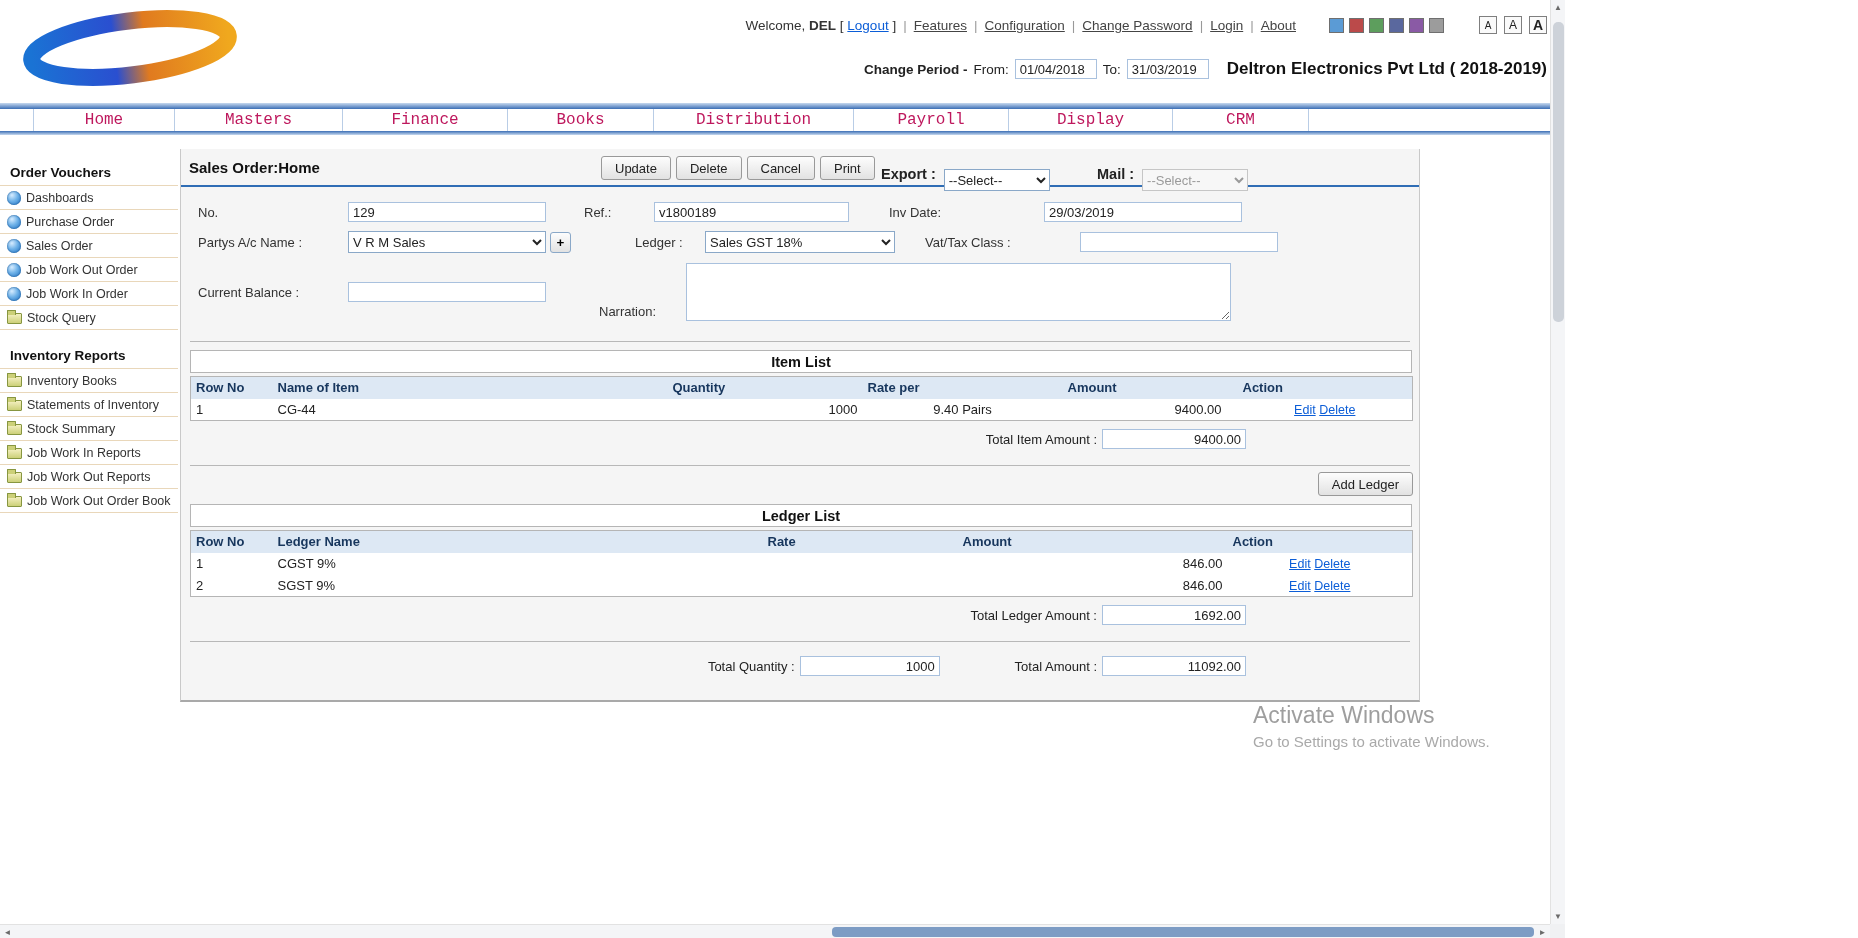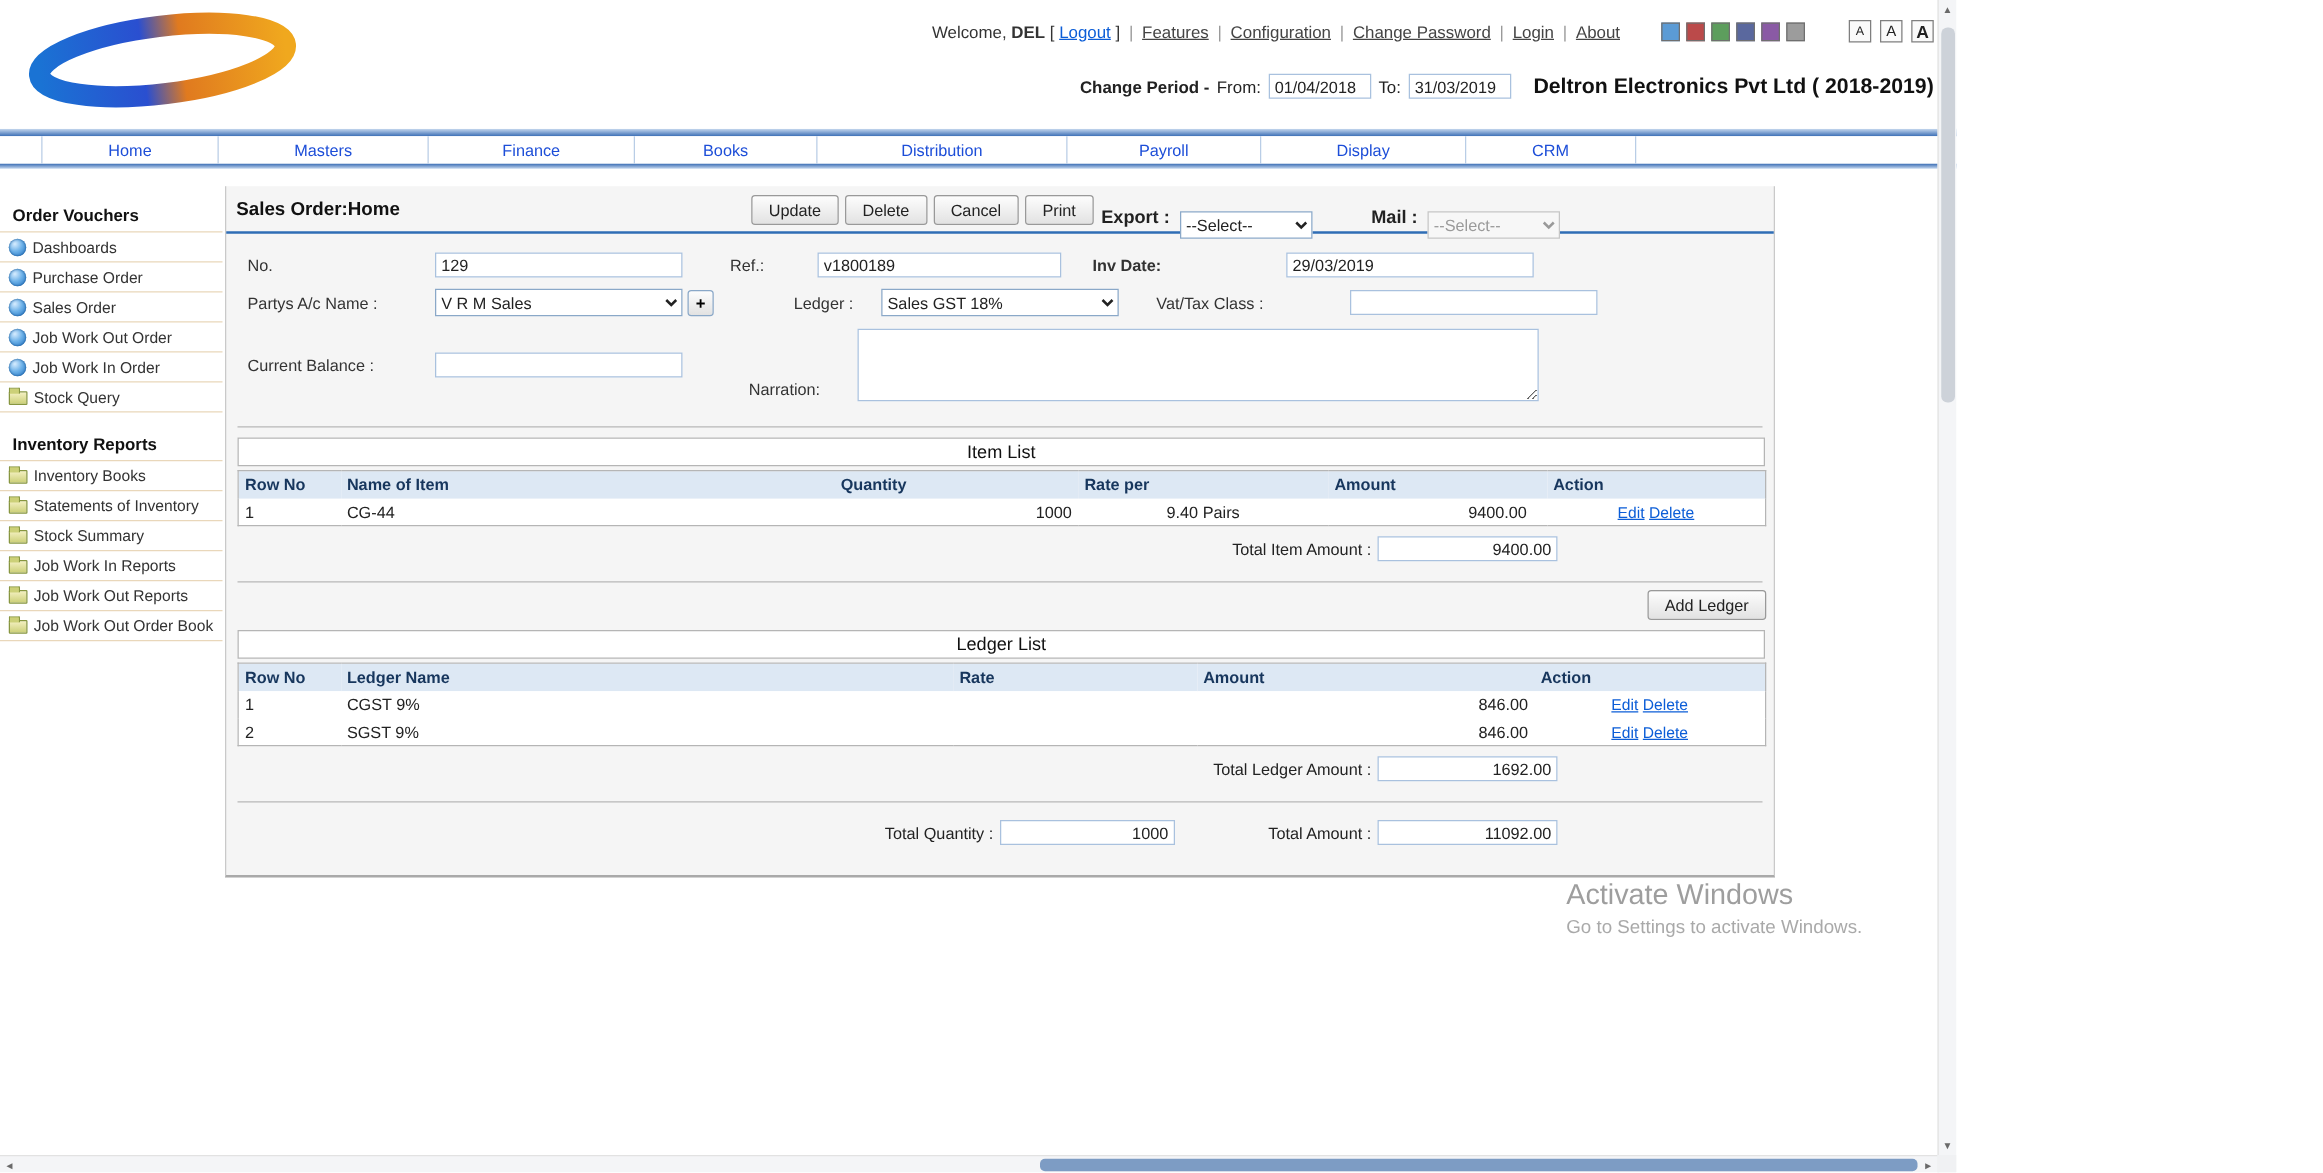--- a/index.html
+++ b/index.html
@@ -27,21 +27,21 @@
   .tb { border:1px solid #a9c1de; height:20px; font-size:13px; padding:1px 4px; color:#222; background:#fff; font-family:inherit; }
   .w80 { width:82px; } .w198 { width:198px; } .w195 { width:195px; } .w144 { width:144px; text-align:right; } .w140 { width:140px; text-align:right; }
   .sel { border:1px solid #8aa8c8; height:22px; font-size:13px; font-family:inherit; background:#fff; color:#222; }
   .sel:disabled { color:#9a9a9a; border-color:#c6c6c6; background:#f7f7f7; opacity:1; }
   .btn { font-family:inherit; font-size:13px; color:#222; background:linear-gradient(#fdfdfd,#e2e2e2); border:1px solid #999; border-radius:3px; padding:3px 13px; height:24px; cursor:pointer; }
   .plus-btn { width:21px; height:21px; padding:0; font-weight:bold; margin-left:4px; border-radius:3px; border:1px solid #8aa8c8; background:linear-gradient(#fdfdfd,#e2e2e2); cursor:pointer; }
 
   
   .nav-top { height:6px; background:linear-gradient(#c7d9ef,#3b6eb5); }
   .tabs { display:flex; height:22px; background:#fff; padding-left:33px; }
-  .tab { border-right:1px solid #b9cde6; display:flex; align-items:center; justify-content:center; font-size:13px; color:#1d4ed8; cursor:pointer; }
+  .tab { border-right:1px solid #b9cde6; display:flex; align-items:center; justify-content:center; font-size:16px; color:#be185d; cursor:pointer;font-family:Liberation Mono, monospace; }
   .tab:first-child { border-left:1px solid #b9cde6; }
   .tabs .tab:nth-child(1){width:142px}.tabs .tab:nth-child(2){width:168px}.tabs .tab:nth-child(3){width:165px}.tabs .tab:nth-child(4){width:146px}.tabs .tab:nth-child(5){width:200px}.tabs .tab:nth-child(6){width:155px}.tabs .tab:nth-child(7){width:164px}.tabs .tab:nth-child(8){width:136px}
   .nav-bottom { height:4px; background:linear-gradient(#3b6eb5,#c7d9ef); }
 
   
   .body-row { display:flex; align-items:flex-start; }
   .sidebar { width:178px; padding-top:30px; }
   .sb-title { font-weight:bold; font-size:13.5px; padding:0 0 5px 10px; color:#111; }
   .sb-title.second { margin-top:18px; }
   .sb-list { border-top:1px solid #e9d7ba; }
@@ -63,28 +63,28 @@
   .mh-export { position:absolute; left:700px; top:7px; display:flex; align-items:center; gap:8px; }
   .mh-mail { position:absolute; left:916px; top:7px; display:flex; align-items:center; gap:8px; }
   .mh-label { font-weight:bold; font-size:14.5px; }
   .sel.w106 { width:106px;margin-top:13px; }
 
   .form-area { padding-top:12px; }
   .form-row { display:flex; align-items:center; height:26px; margin-bottom:4px; padding-left:17px; font-size:13px; }
   .form-row.tall { height:66px; }
   .fl { color:#333; }
   .w-l1 { width:150px; } .w-l2 { width:70px; } .w-l3 { width:155px; } .w-nl { width:87px; }
-  .g70 { margin-left:38px; } .g45 { margin-left:64px; } .g30 { margin-left:30px; } .g25 { margin-left:25px;font-weight:bold; } .g53 { margin-left:53px;margin-top:38px; }
+  .g70 { margin-left:38px; } .g45 { margin-left:64px; } .g30 { margin-left:30px; } .g25 { margin-left:40px; } .g53 { margin-left:53px;margin-top:38px; }
   .party-field { display:flex; align-items:center; width:223px; }
   .narr { width:545px; height:58px; border:1px solid #a9c1de; font-family:inherit; font-size:13px; padding:2px 4px; resize:both; background:#fff; }
 
   .hdiv { margin:16px 9px 0 9px; border-top:1px solid #b8b8b8; }
   .add-row { display:flex; justify-content:flex-end; margin-top:6px; padding-right:6px; }
   .list-title { margin:8px 0 0 9px; width:1222px; height:23px; background:#fff; border:1px solid #b5b5b5;
-    text-align:center; font-weight:normal; font-size:14.5px; line-height:23px; color:#111; }
+    text-align:center; font-weight:bold; font-size:14.5px; line-height:23px; color:#111; }
   .list-table { border-collapse:collapse; width:1222px; margin:3px 0 0 9px; border:1px solid #b5b5b5; background:#fff; table-layout:fixed; }
   .list-table th { background:#dde8f4; color:#17365d; font-size:13px; text-align:left; font-weight:bold; height:22px; padding:0 5px; }
   .list-table td { font-size:13px; height:22px; padding:0 5px; color:#222; background:#fff; }
   .ta-r { text-align:right; } .ta-c { text-align:center; } .pr16 { padding-right:16px !important; }
   .lnk { color:#0b5dd7; text-decoration:underline; font-size:12.5px; cursor:pointer; }
   .total-row { display:flex; justify-content:flex-end; align-items:center; margin-top:8px; padding-right:173px; gap:5px; font-size:13px; }
   .grand-row { display:flex; justify-content:flex-end; align-items:center; margin-top:14px; padding-right:173px; font-size:13px; }
   .g75 { margin-right:75px; } .g5 { margin-right:5px; }
 
   

